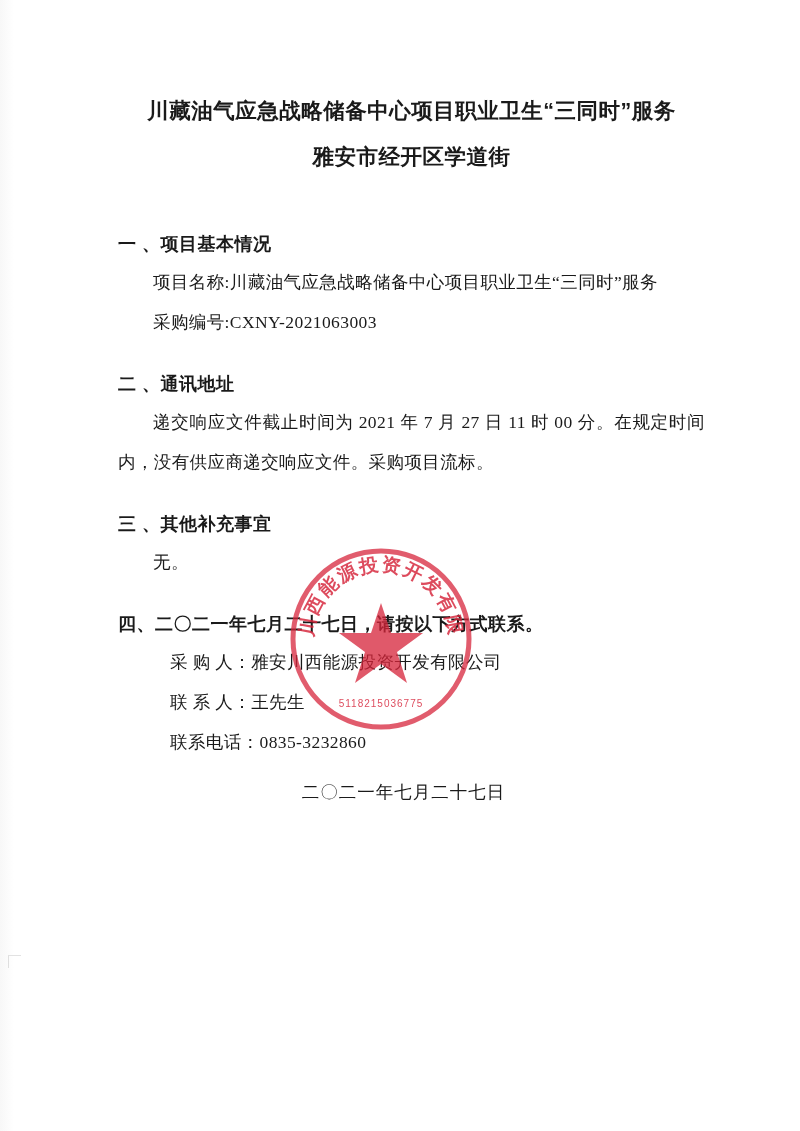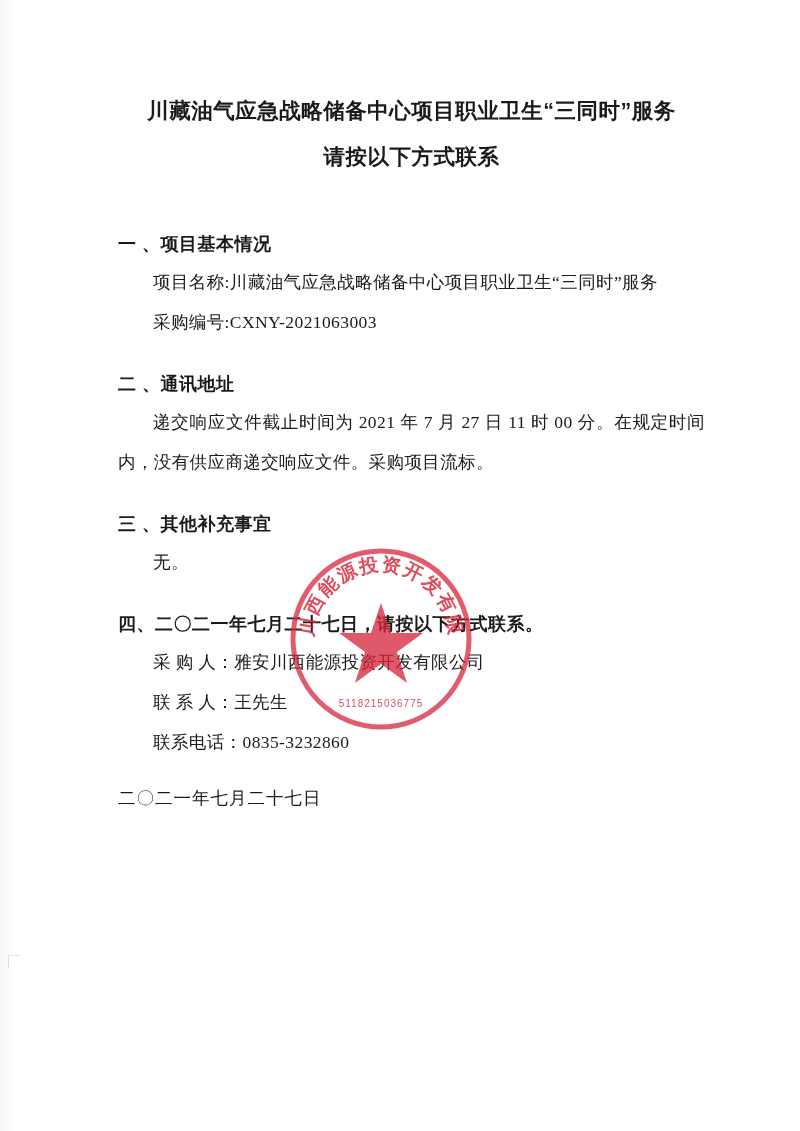--- a/index.html
+++ b/index.html
@@ -74,29 +74,30 @@
     margin-bottom: 2px;
   }
   .kv {
     font-size: 17.5px;
     line-height: 40px;
     padding-left: 2em;
     letter-spacing: .4px;
   }
   .kv .k {
     display: inline-block;
+    margin-left: 17px;
   }
   .justify {
     text-align: justify;
   }
   .date-line {
     font-size: 17.5px;
-    text-align: left;
+    text-align: center;
     padding-right: 16px;
-    margin-top: 24px;
+    margin-top: 18px;
     letter-spacing: 1px;
   }
   
   .seal {
     position: absolute;
     left: 283px;
     top: 541px;
     width: 196px;
     height: 196px;
     pointer-events: none;
@@ -122,21 +123,21 @@
 
 <div class="page">
 
   <div class="scan-edge-left"></div>
   <div class="scan-mark"></div>
 
   <div class="content">
 
     <div class="title">
       <span>川藏油气应急战略储备中心项目职业卫生“三同时”服务</span>
-      <span class="l2">请按以下方式联系</span>
+      <span class="l2">雅安市经开区学道街</span>
     </div>
 
     <div class="section-head s1">一 、项目基本情况</div>
     <div class="body-block">
       <div class="para">项目名称:川藏油气应急战略储备中心项目职业卫生“三同时”服务</div>
       <div class="para">采购编号:CXNY-2021063003</div>
     </div>
 
     <div class="section-head">二 、通讯地址</div>
     <div class="body-block">

